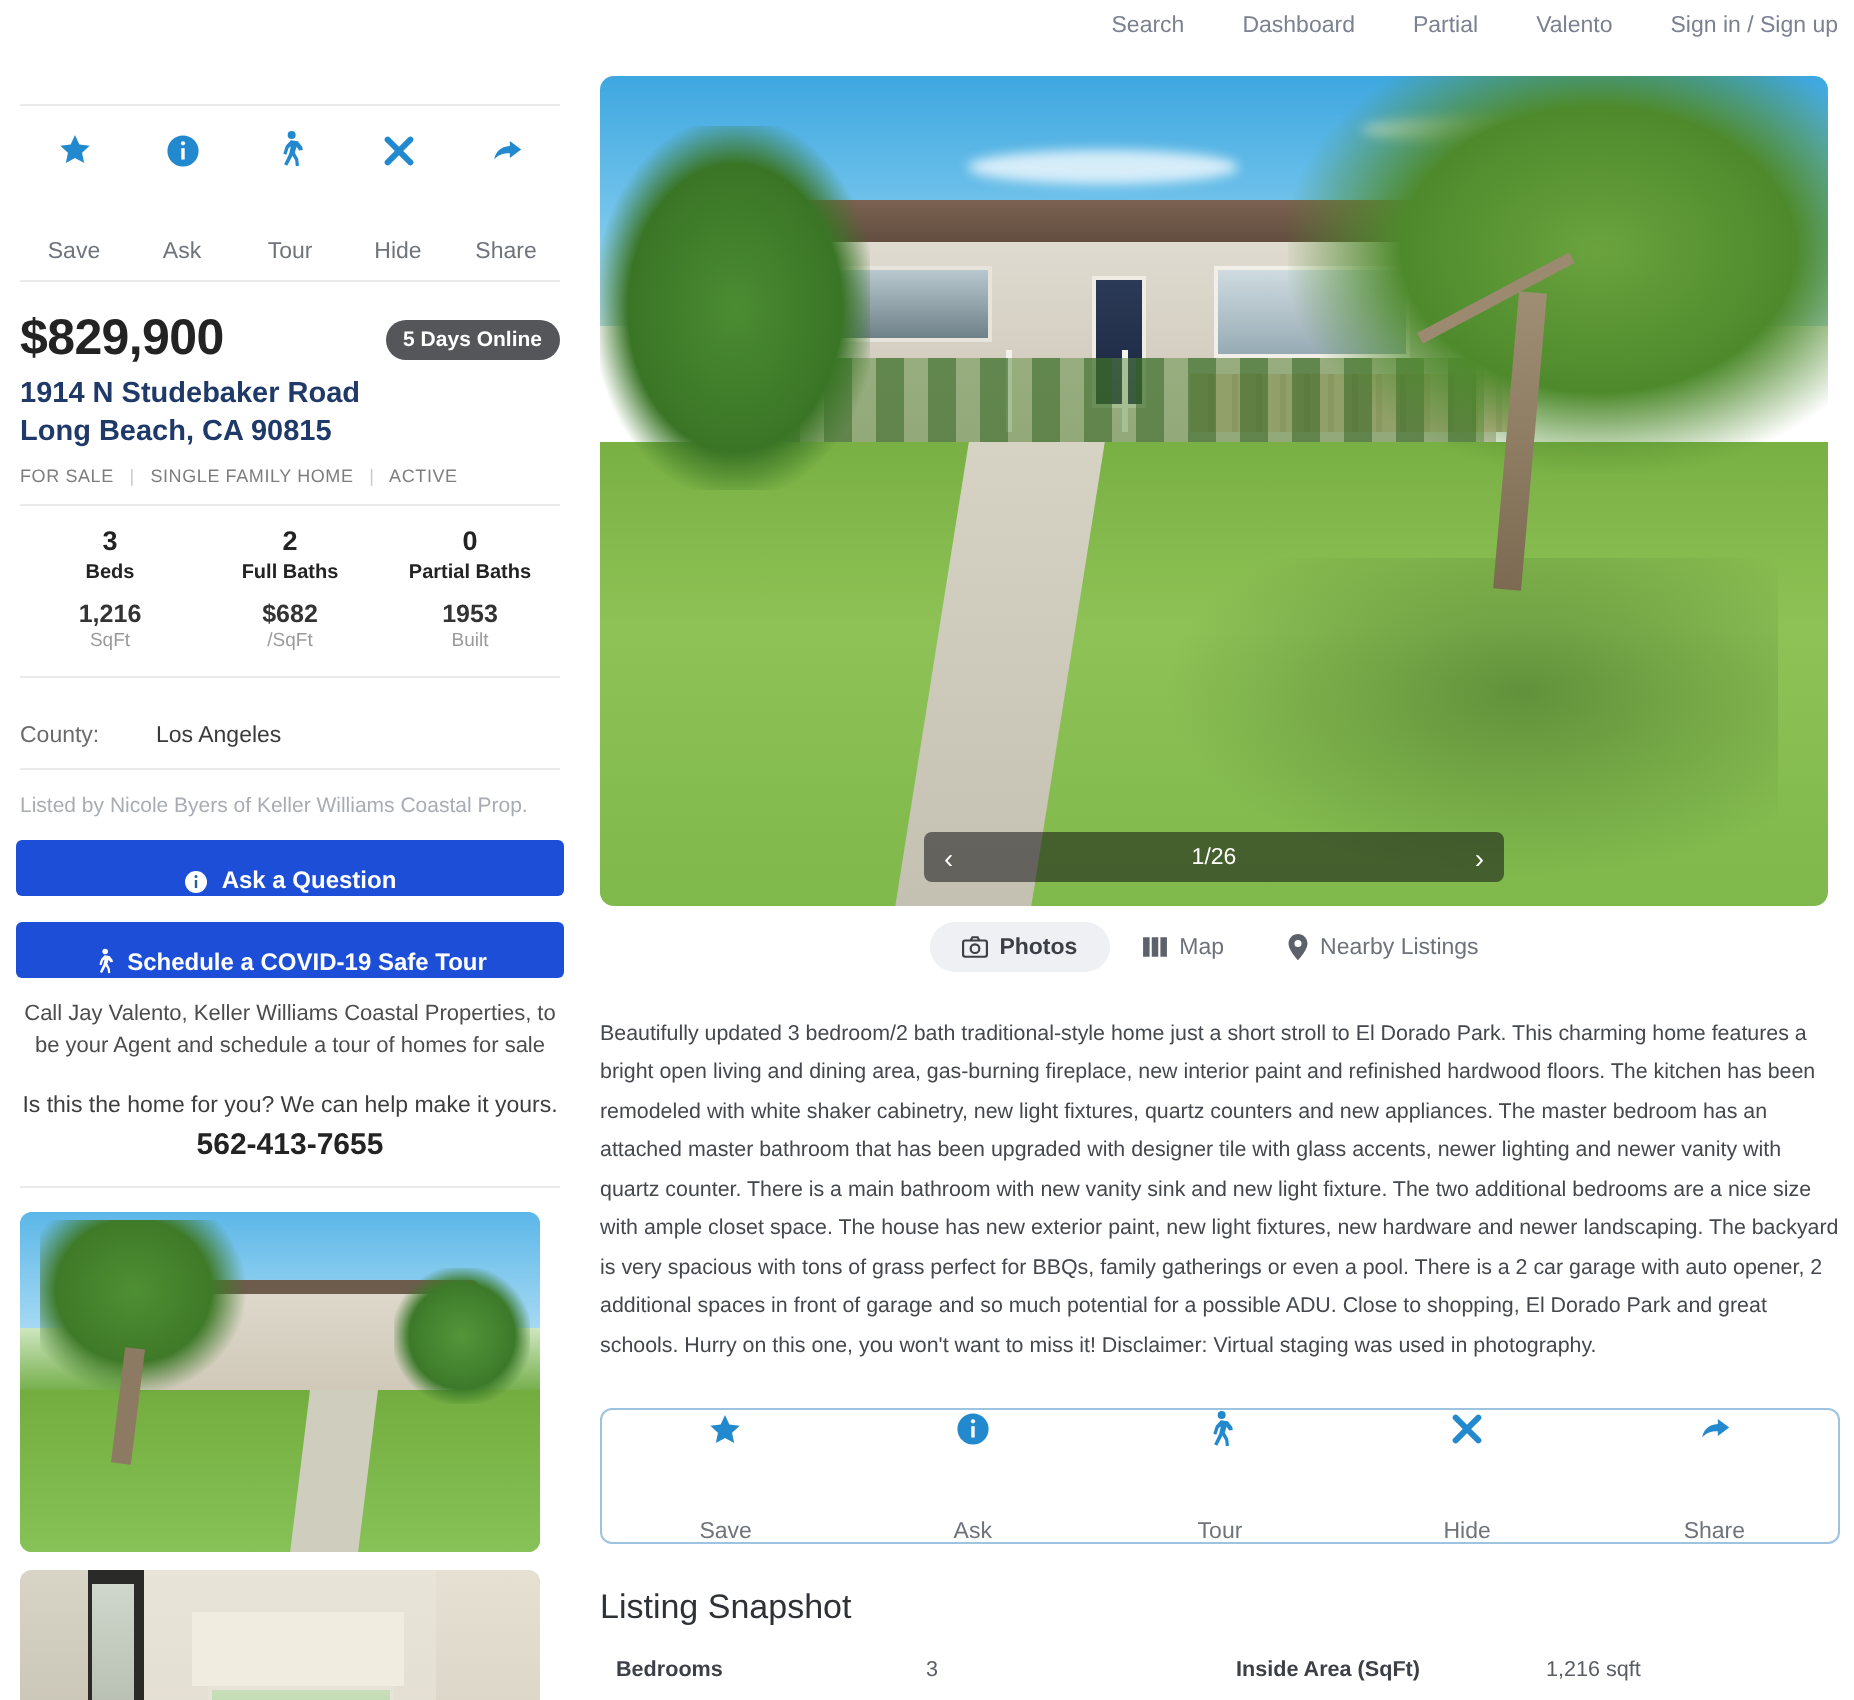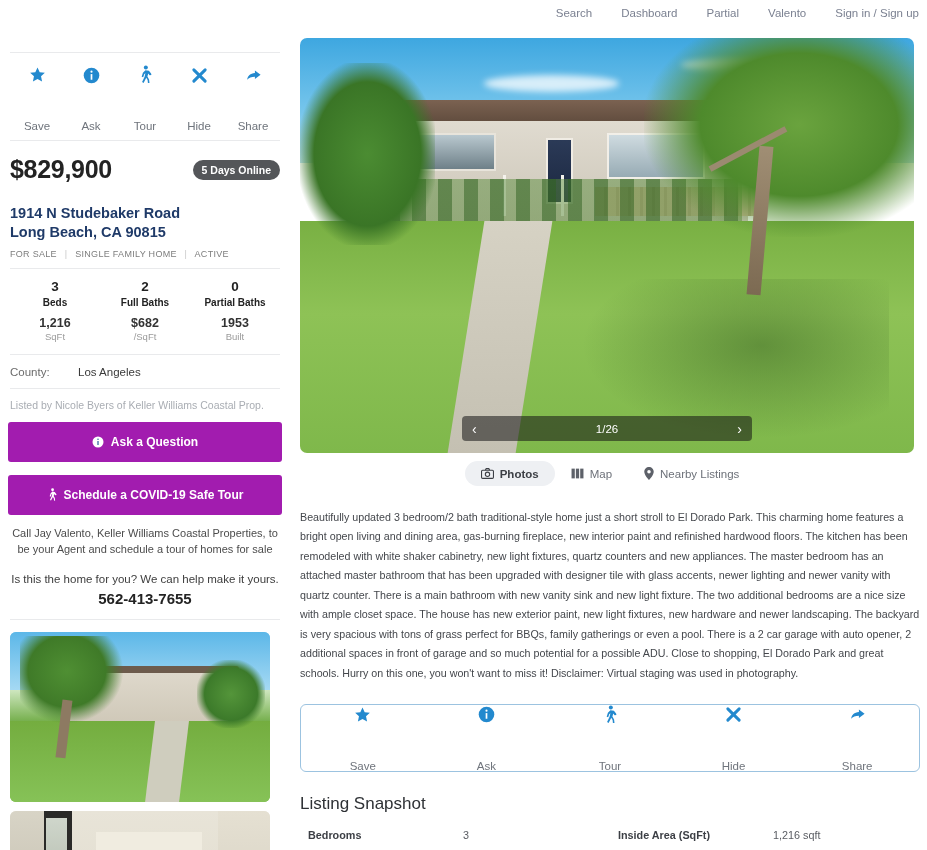--- a/index.html
+++ b/index.html
@@ -45,21 +45,21 @@
     display: flex; align-items: center; justify-content: space-between;
     margin: 14px 10px 0 10px;
   }
   .price { font-size: 25px; font-weight: bold; color: #232323; letter-spacing: -0.3px; }
   .badge {
     background: #545659; color: #fff; font-size: 10.5px; font-weight: bold;
     padding: 4px 9px; border-radius: 11px; white-space: nowrap;
   }
 
   
-  .addr { margin: 20px 10px 0 10px; }
+  .addr { margin: 4px 10px 0 10px; }
   .addr a {
     display: block; font-size: 14.5px; font-weight: bold; color: #1f3a68;
     text-decoration: none; line-height: 1.32;
   }
   .meta-line {
     margin: 7px 10px 0 10px; font-size: 9px; color: #7d7d7d;
     letter-spacing: 0.3px; padding-bottom: 9px; border-bottom: 1px solid #e9eaec;
   }
   .meta-line .sep { color: #c9c9c9; padding: 0 5px; }
 
@@ -67,33 +67,33 @@
   .stats { display: flex; margin: 9px 10px 0 10px; padding-bottom: 10px;
            border-bottom: 1px solid #e9eaec; }
   .stat { flex: 1; text-align: center; }
   .stat .big { font-size: 13.5px; font-weight: bold; color: #232323; line-height: 1.35; }
   .stat .cap { font-size: 10px; font-weight: bold; color: #232323; line-height: 1.35; }
   .stat .num2 { font-size: 12.5px; font-weight: bold; color: #333; margin-top: 5px; line-height: 1.3; }
   .stat .sub2 { font-size: 9.5px; color: #9a9a9a; line-height: 1.3; }
 
   
   .county {
-    display: flex; margin: 0 10px; padding: 11px 0 10px 0;
+    display: flex; margin: 12px 10px; padding: 11px 0 10px 0;
     border-bottom: 1px solid #e9eaec; font-size: 11.5px;
   }
   .county .k { width: 68px; color: #6b6b6b; }
   .county .v { color: #3a3a3a; }
 
   .listedby { margin: 10px 10px 0 10px; font-size: 10.5px; color: #a9adb3; }
 
   
   .cta {
-    display: flex; align-items: center; justify-content: center; gap: 7px;
-    margin: 11px 8px 0 8px; height: 40px; border-radius: 3px;
-    background: #a21caf; color: #fff; font-size: 12px; font-weight: bold;
+    display: flex; align-items: flex-end; justify-content: center; gap: 7px;
+    margin: 11px 8px 0 8px; height: 28px; border-radius: 3px;
+    background: #1d4ed8; color: #fff; font-size: 12px; font-weight: bold;
     cursor: pointer; border: none; width: calc(100% - 16px);
     font-family: "Liberation Sans", sans-serif;
   }
   .cta.second { margin-top: 13px; }
   .agent-note {
     margin: 11px 12px 0 12px; font-size: 11px; color: #4c4c4c;
     text-align: center; line-height: 1.45;
   }
   .help-note {
     margin: 16px 10px 0 10px; font-size: 11.5px; color: #3d3d3d; text-align: center;

